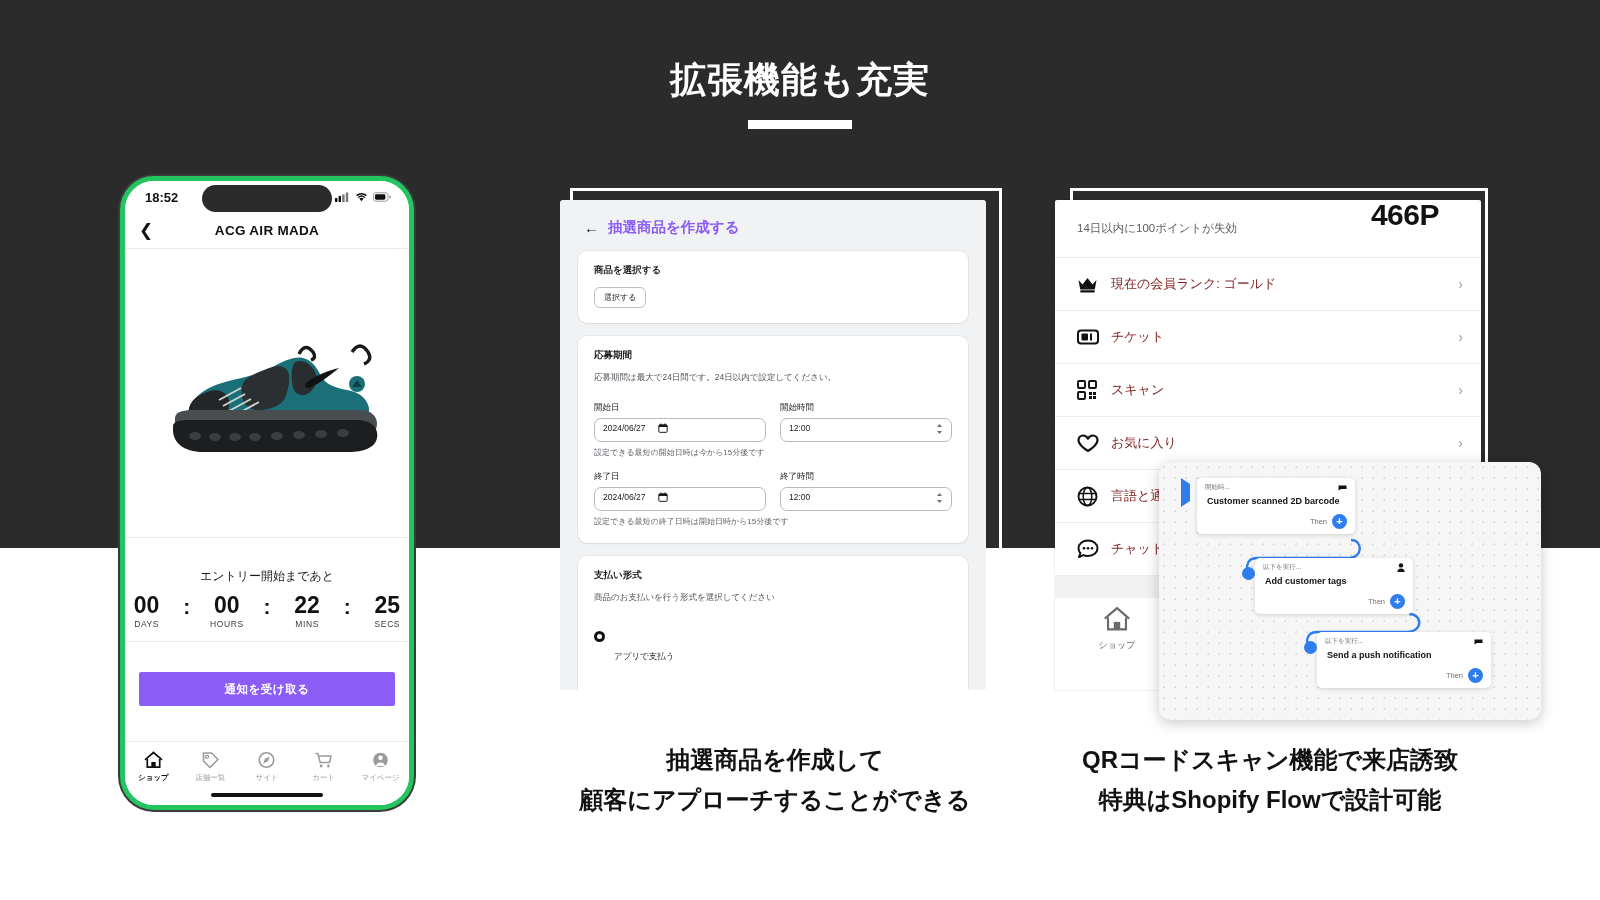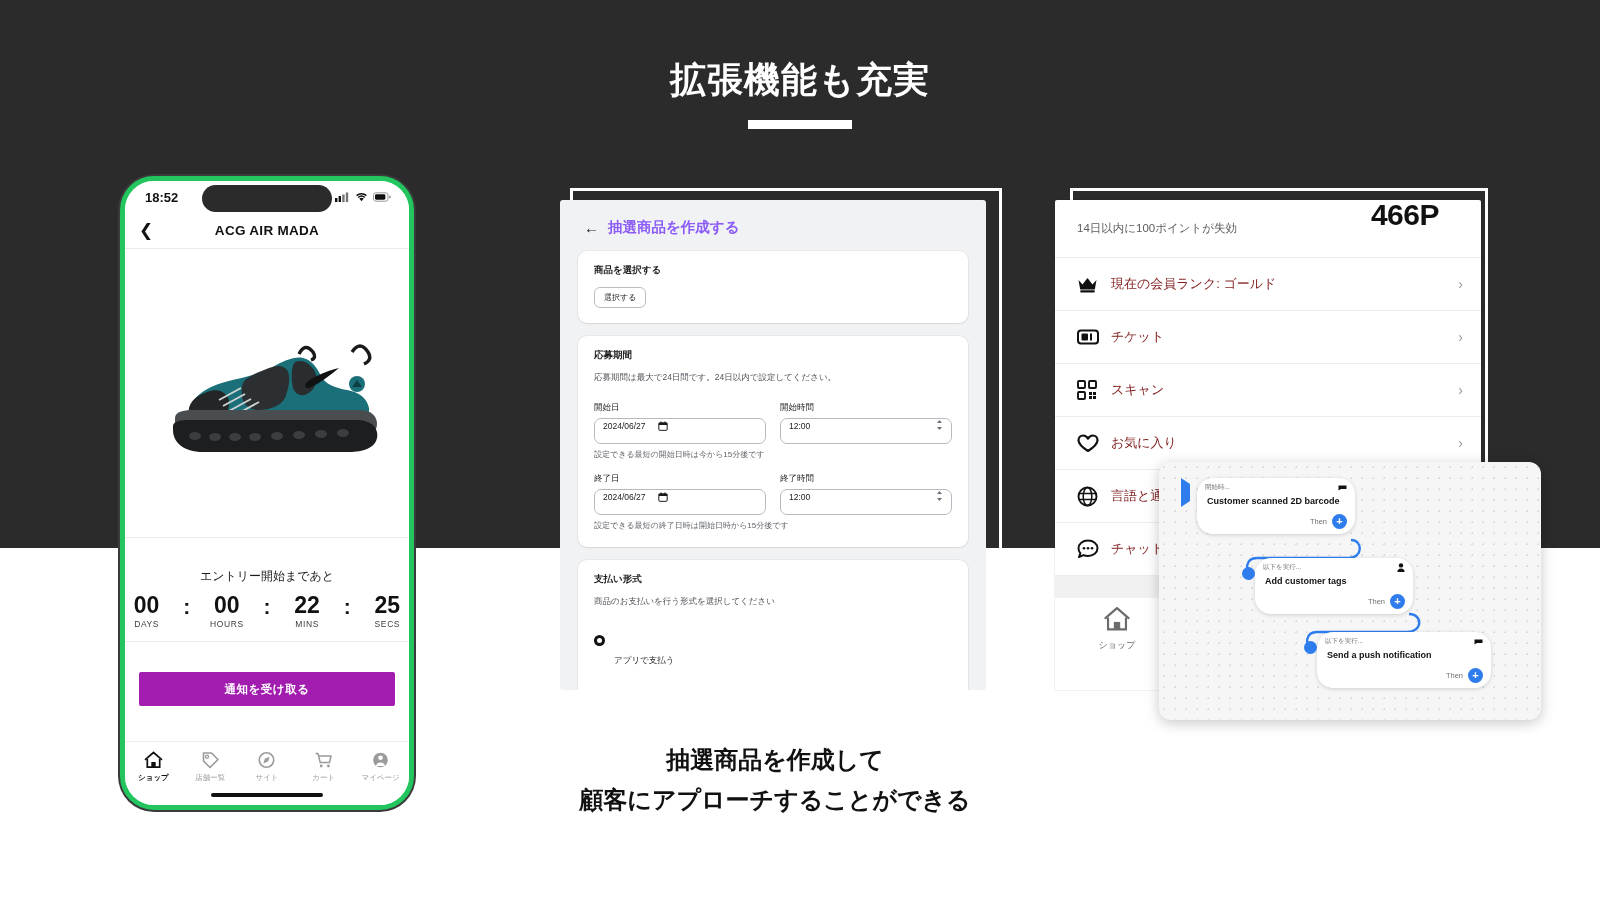--- a/index.html
+++ b/index.html
@@ -69,21 +69,21 @@
   .countdown-label { font-size: 12px; color: #1a1a1a; margin-bottom: 8px; }
   .countdown-row {
     display: flex; justify-content: center; align-items: flex-start; gap: 15px;
   }
   .cd-unit { width: 54px; text-align: center; }
   .cd-num { font-size: 23px; font-weight: bold; color: #111; line-height: 1.05; }
   .cd-cap { font-size: 8.5px; color: #3b3b3b; letter-spacing: .6px; margin-top: 2px; }
   .cd-sep { font-size: 21px; font-weight: bold; color: #111; line-height: 1.2; padding-top: 1px; }
   .cta-wrap { padding: 30px 14px 8px; }
   .cta-btn {
-    width: 100%; height: 34px; background: #a21caf; color: #fff;
+    width: 100%; height: 34px; background: #8b5cf6; color: #fff;
     border: none; border-radius: 2px; font-size: 11.5px; font-weight: bold;
     font-family: inherit; letter-spacing: .5px;
   }
   .tabbar {
     position: absolute; left: 0; bottom: 22px; width: 100%;
     border-top: 1px solid #ececec; display: flex; padding-top: 7px;
   }
   .tab { flex: 1; text-align: center; }
   .tab-ico { height: 22px; display: flex; align-items: center; justify-content: center; }
   .tab-lbl { font-size: 7.5px; margin-top: 2px; color: #9b9b9b; }
@@ -117,22 +117,22 @@
   .pill-btn {
     display: inline-block; font-size: 8px; color: #1a1a1a; background: #fff;
     border: 1px solid #babec3; border-radius: 6px; padding: 4px 9px;
     font-family: inherit;
   }
   .fields-row { display: flex; gap: 14px; }
   .field { flex: 1; }
   .field-label { font-size: 8.5px; color: #1a1a1a; margin-bottom: 4px; }
   .field-input {
     height: 24px; border: 1px solid #b6bac0; border-radius: 7px;
-    background: #fff; display: flex; align-items: flex-end;
-    padding: 12px 8px; font-size: 8.5px; color: #1a1a1a;
+    background: #fff; display: flex; align-items: flex-start;
+    padding: 4px 8px; font-size: 8.5px; color: #1a1a1a;
     justify-content: space-between;
   }
   .hint { font-size: 8px; color: #60646a; margin-top: 5px; line-height: 1.5; }
   .radio-row { display: flex; align-items: center; gap: 9px; margin-top: 7px; }
   .radio {
     width: 11px; height: 11px; border-radius: 50%;
     border: 1.6px solid #8a8f96; background: #fff; flex: none;
     position: relative;
   }
   .radio.checked { border: 3.2px solid #111; }
@@ -174,21 +174,21 @@
   
   .flow {
     position: absolute; left: 1159px; top: 462px; width: 382px; height: 258px;
     background: #f6f6f7; border-radius: 12px;
     box-shadow: 0 3px 14px rgba(0,0,0,.22);
     background-image: radial-gradient(#d9dadd 1px, transparent 1px);
     background-size: 11px 11px;
     overflow: hidden;
   }
   .flow-node {
-    position: absolute; background: #fff; border-radius: 16px;
+    position: absolute; background: #fff; border-radius: 5px;
     box-shadow: 0 1px 4px rgba(0,0,0,.16);
   }
   .fn-head {
     display: flex; align-items: center; justify-content: space-between;
     padding: 5px 8px 2px; font-size: 6.5px; color: #6c6f74;
   }
   .fn-body { padding: 2px 10px 4px; font-size: 9px; font-weight: bold; color: #111; line-height: 1.3; }
   .fn-then {
     display: flex; align-items: center; justify-content: flex-end;
     gap: 5px; padding: 2px 8px 5px; font-size: 7.5px; color: #6c6f74;
@@ -600,14 +600,16 @@
       </div>
     </div>
     <span class="blue-dot" style="position:absolute;left:145px;top:179px"></span>
   </div>
 
   <div class="caption cap2">
     <div>抽選商品を作成して</div>
     <div>顧客にアプローチすることができる</div>
   </div>
   <div class="caption cap3">
+    <div>QRコードスキャン機能で来店誘致</div>
+    <div>特典はShopify Flowで設計可能</div>
   </div>
 </div>
 
 </body></html>

